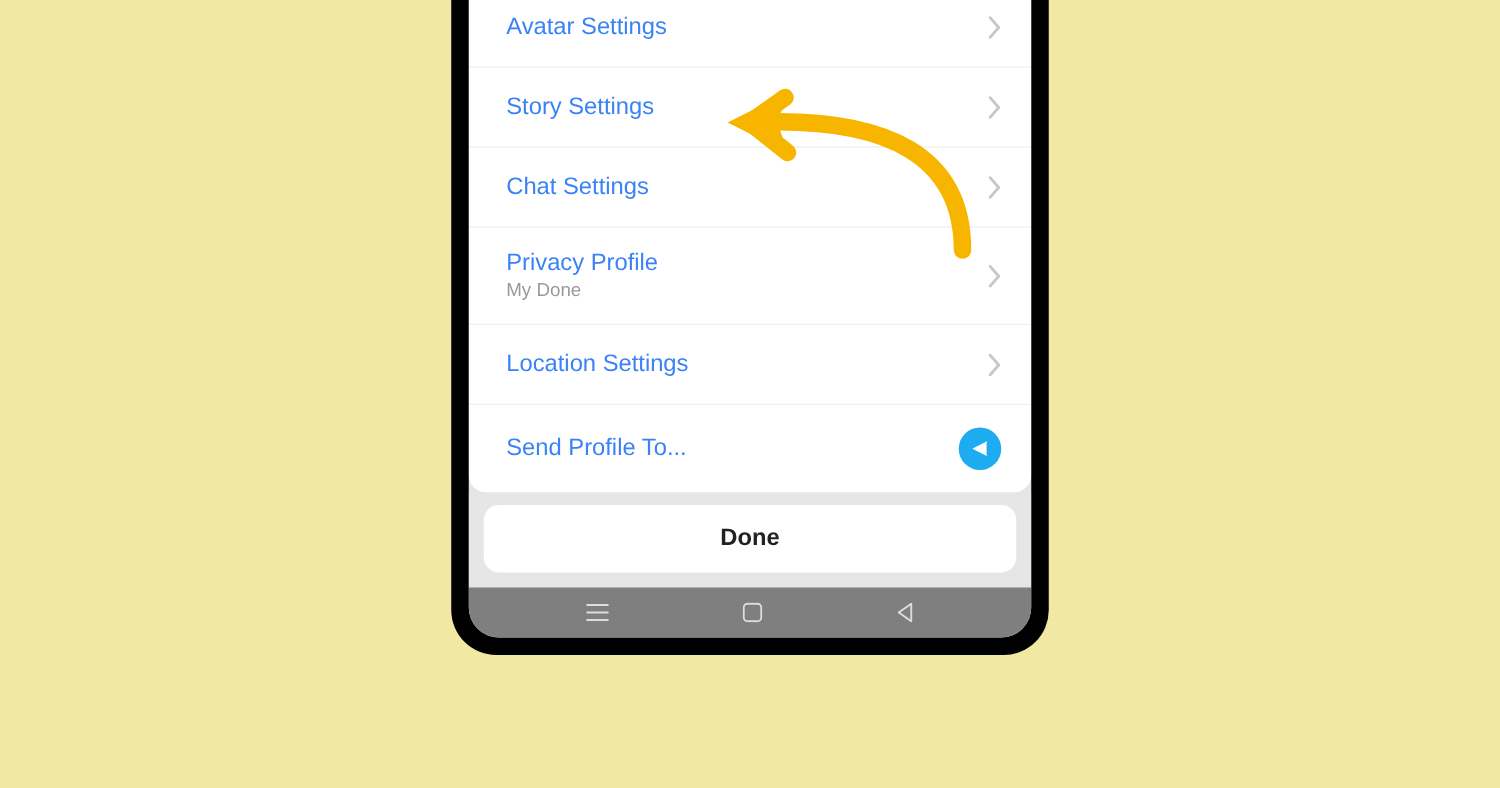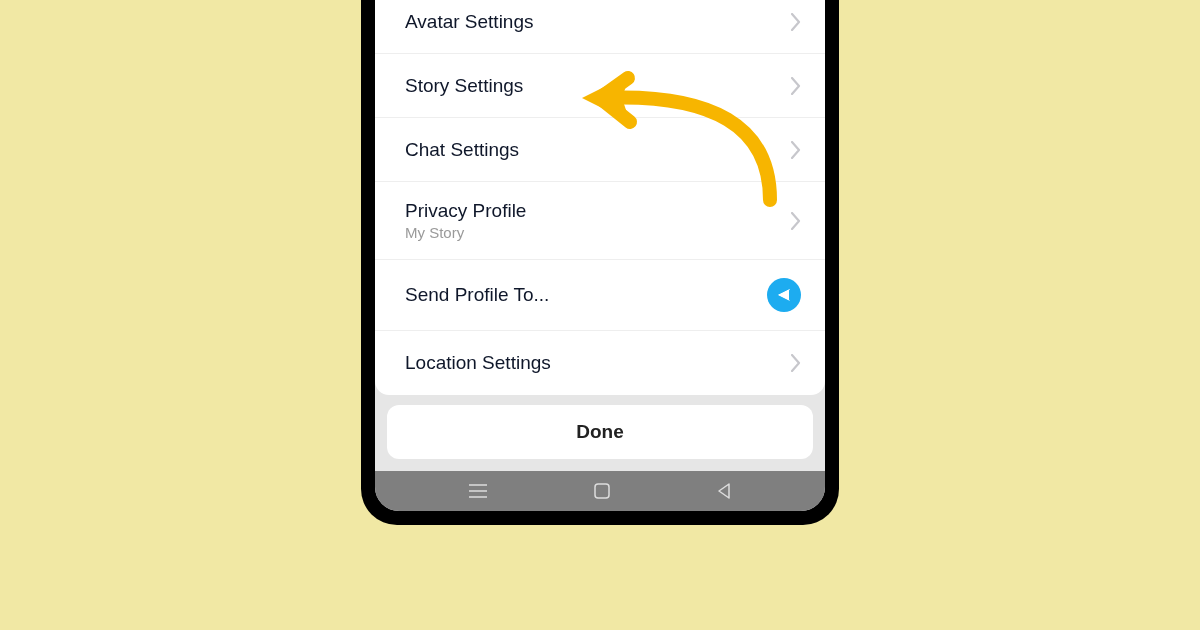--- a/index.html
+++ b/index.html
@@ -44,21 +44,21 @@
     }
     .settings-row:last-child { border-bottom: none; }
     .row-text {
       display: flex;
       flex-direction: column;
       gap: 2px;
     }
     .row-label {
       font-size: 19px;
       font-weight: 500;
-      color: #0f172a;
+      color: #3b82f6;
     }
     .row-sub {
       font-size: 15px;
       color: #9a9a9a;
       font-weight: 400;
     }
     .chevron {
       color: #c7c7cc;
       font-size: 20px;
     }
@@ -147,51 +147,51 @@
         <span class="chevron">
           <svg width="10" height="18" viewBox="0 0 10 18" fill="none">
               <path d="M1 1L8 9L1 17" stroke="currentColor" stroke-width="2.2" stroke-linecap="round" stroke-linejoin="round"></path>
             </svg>
         </span>
       </div>
 
       <div class="settings-row">
         <div class="row-text">
           <span class="row-label">Privacy Profile</span>
-          <span class="row-sub">My Story</span>
+          <span class="row-sub">My Done</span>
+        </div>
+        <span class="chevron">
+          <svg width="10" height="18" viewBox="0 0 10 18" fill="none">
+              <path d="M1 1L8 9L1 17" stroke="currentColor" stroke-width="2.2" stroke-linecap="round" stroke-linejoin="round"></path>
+            </svg>
+        </span>
+      </div>
+
+      <div class="settings-row">
+        <div class="row-text">
+          <span class="row-label">Location Settings</span>
         </div>
         <span class="chevron">
           <svg width="10" height="18" viewBox="0 0 10 18" fill="none">
               <path d="M1 1L8 9L1 17" stroke="currentColor" stroke-width="2.2" stroke-linecap="round" stroke-linejoin="round"></path>
             </svg>
         </span>
       </div>
 
       <div class="settings-row">
         <div class="row-text">
           <span class="row-label">Send Profile To...</span>
         </div>
         <span class="send-icon">
           <svg width="16" height="16" viewBox="0 0 16 16" fill="currentColor">
               <path d="M2 8 L14 2 L10 8 L14 14 Z" fill="#fff"></path>
               <path d="M2 8 L14 2 L8 8 Z" fill="#fff"></path>
               <polygon points="3,8 13,3 13,13" fill="#fff"></polygon>
               <path d="M3 8 L13 3 L13 13 Z" fill="#fff"></path>
               <path d="M4 8 L13 4 L13 12 Z" fill="#fff"></path>
-            </svg>
-        </span>
-      </div>
-
-      <div class="settings-row">
-        <div class="row-text">
-          <span class="row-label">Location Settings</span>
-        </div>
-        <span class="chevron">
-          <svg width="10" height="18" viewBox="0 0 10 18" fill="none">
-              <path d="M1 1L8 9L1 17" stroke="currentColor" stroke-width="2.2" stroke-linecap="round" stroke-linejoin="round"></path>
             </svg>
         </span>
       </div>
 
     </div>
 
     <div class="done-container">
       <button class="done-button">Done</button>
     </div>
 

